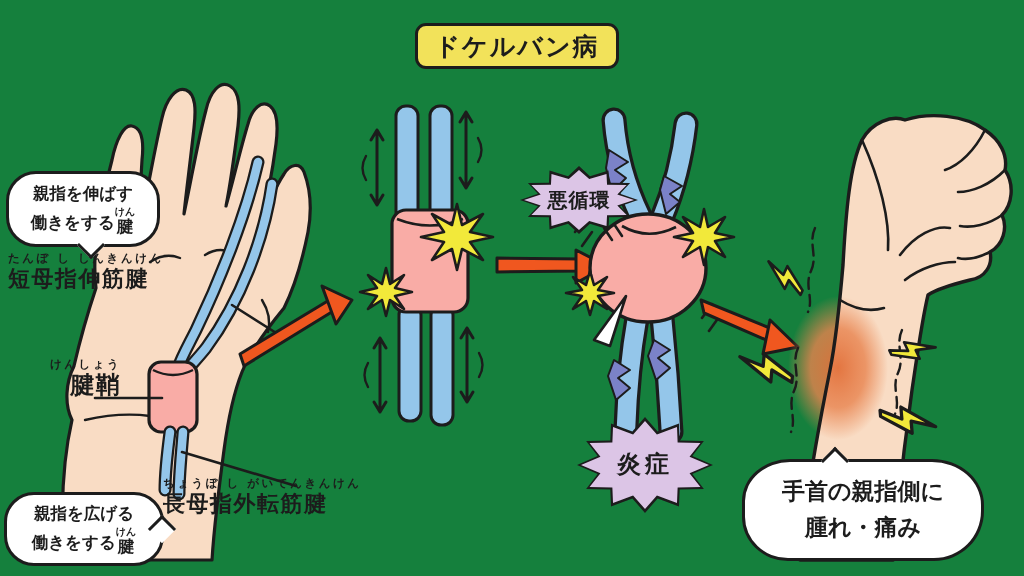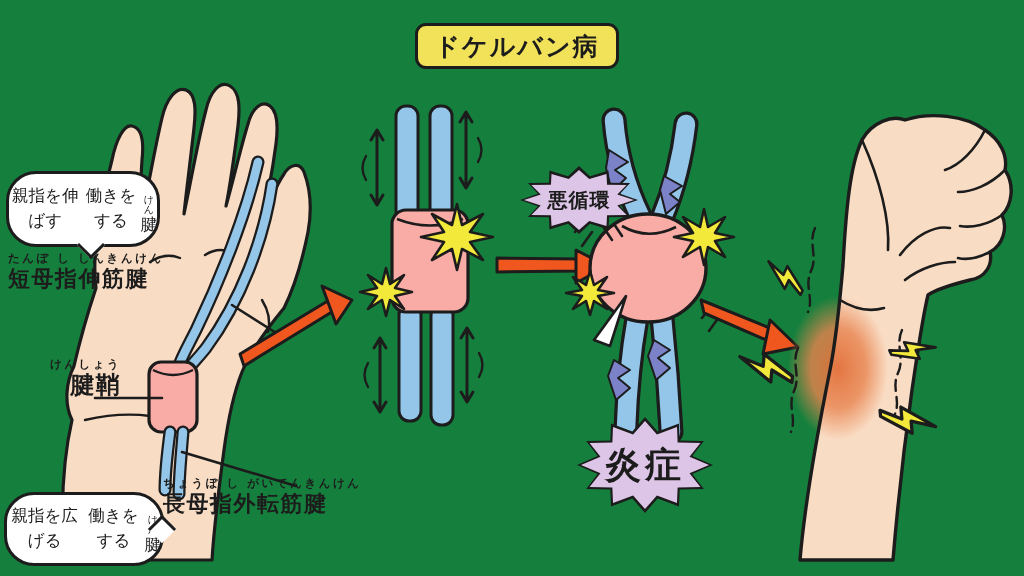--- a/index.html
+++ b/index.html
@@ -11,22 +11,22 @@
   
   .title-box{
     position:absolute;left:415px;top:23px;width:198px;height:40px;z-index:3;
     background:#f2e25a;border:3.5px solid #1c1c1c;border-radius:11px;
     display:flex;align-items:center;justify-content:center;
     font-size:25px;font-weight:bold;letter-spacing:2px;
   }
   
   .bubble{
     position:absolute;background:#ffffff;border:3px solid #1c1c1c;z-index:3;
-    display:flex;flex-direction:row;align-items:center;justify-content:center;
-    text-align:center;font-weight:normal;line-height:1.5;
+    display:flex;flex-direction:column;align-items:center;justify-content:center;
+    text-align:center;font-weight:bold;line-height:1.5;
   }
   .bubble .line{display:flex;align-items:flex-end;justify-content:center;}
   .tail{position:absolute;background:#fff;width:17px;height:17px;z-index:4;}
   .tail-down{bottom:-11px;left:72px;transform:rotate(45deg);
     border-right:3px solid #1c1c1c;border-bottom:3px solid #1c1c1c;}
   .tail-right{right:-11px;top:24px;transform:rotate(-45deg);
     border-right:3px solid #1c1c1c;border-top:3px solid #1c1c1c;}
   .tail-up{top:-11px;left:80px;transform:rotate(45deg);
     border-left:3px solid #1c1c1c;border-top:3px solid #1c1c1c;}
   
@@ -271,19 +271,24 @@
     <div class="inner"></div>
     <div class="txt" style="font-size:20px;letter-spacing:1px;">
       <span>悪循環</span>
     </div>
   </div>
 
 
   <div class="cloud" style="left:577px;top:417px;width:136px;height:96px;">
     <div class="outer"></div>
     <div class="inner"></div>
-    <div class="txt" style="font-size:36px;letter-spacing:4px;text-align:center;">
+    <div class="txt" style="font-size:24px;letter-spacing:4px;text-align:center;">
       <span>炎症</span>
     </div>
   </div>
 
+  <div class="bubble" style="left:742px;top:459px;width:236px;height:96px;font-size:23px;border-radius:48px 52px 50px 46px / 42px 46px 50px 44px;line-height:1.55;">
+    <span class="line">手首の親指側に</span>
+    <span class="line">腫れ・痛み</span>
+    <span class="tail tail-up"></span>
+  </div>
 
 </div>
 
 </body></html>

